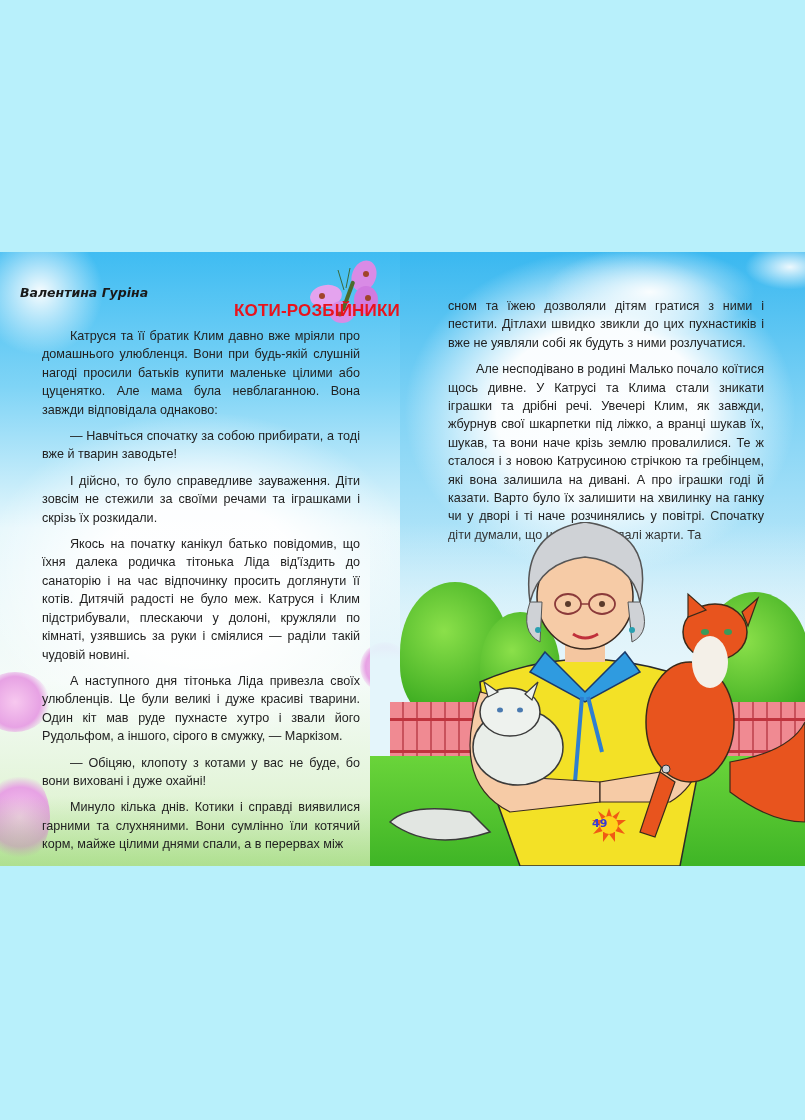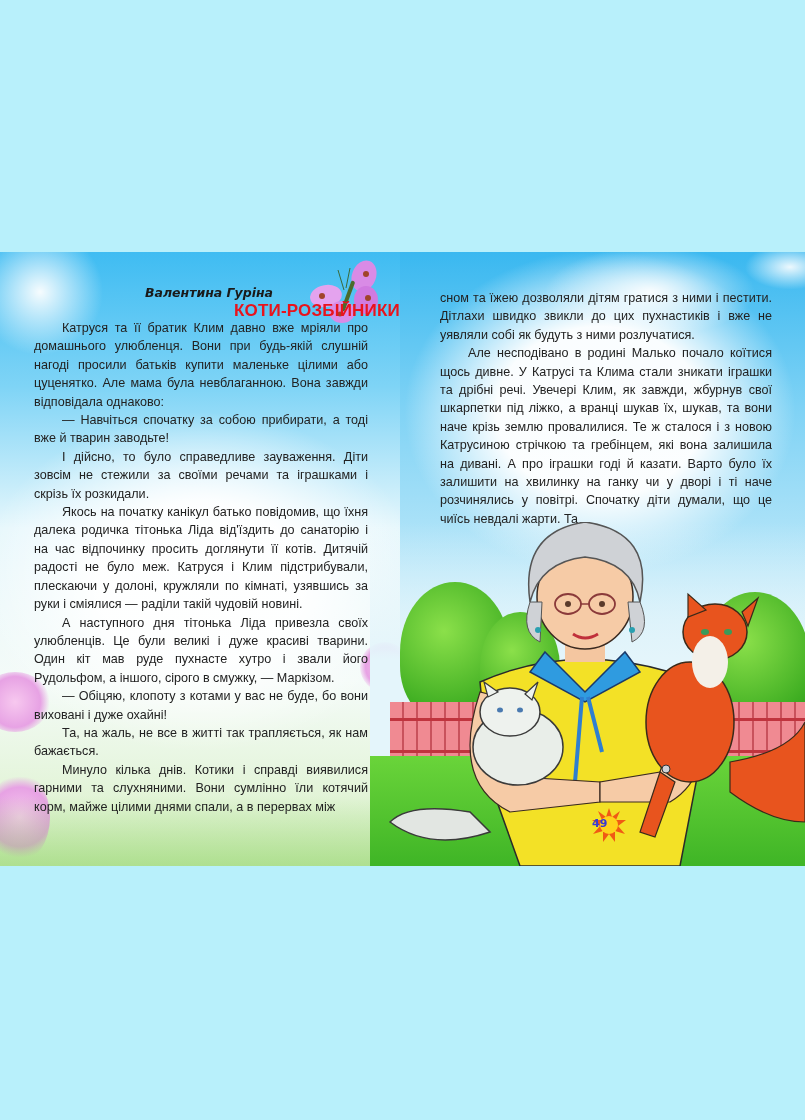--- a/index.html
+++ b/index.html
@@ -32,38 +32,39 @@
   }
   .page-right {
     position: absolute; left: 400px; top: 0; width: 405px; height: 614px;
     background:
       radial-gradient(ellipse 140px 60px at 250px 40px, rgba(255,255,255,0.95), rgba(255,255,255,0) 75%),
       radial-gradient(ellipse 60px 30px at 390px 15px, rgba(255,255,255,0.9), rgba(255,255,255,0) 75%),
       radial-gradient(ellipse 230px 190px at 200px 160px, rgba(255,255,255,0.97) 45%, rgba(255,255,255,0) 85%),
       linear-gradient(180deg, #3ab8f0 0%, #7ed2f5 25%, #cdeefa 60%, #e9f8fc 100%);
   }
   .author {
-    position: absolute; left: 9px; width: 400px; top: 33px;
-    text-align: center; font-style: italic; font-weight: bold;
+    position: absolute; left: 0; width: 400px; top: 33px;
+    font-style: italic; font-weight: bold;
     font-size: 12.5px; color: #1a1a1a;
     font-family: "DejaVu Sans", sans-serif;
+    padding-left: 20px;
   }
   .title {
     position: absolute; left: 0; width: 400px; top: 49px;
     text-align: right; font-weight: bold; font-size: 17px;
     color: #e8141c; letter-spacing: 0.2px;
     font-family: "Liberation Sans", sans-serif;
   }
   .text-col {
     position: absolute;
     font-family: "Liberation Sans", sans-serif;
     font-size: 12.6px; line-height: 18.4px; color: #222;
     text-align: justify;
   }
-  .text-col p { margin: 0; text-indent: 28px; }
+  .text-col p { margin: 8px; text-indent: 28px; }
   .left-col { left: 34px; top: 67px; width: 334px; }
   .right-col { left: 440px; top: 37px; width: 332px; }
   .right-col p.cont { text-indent: 0; }
 
   .butterfly { position: absolute; left: 308px; top: 6px; width: 72px; height: 70px; }
 
   
   .illus {
     position: absolute; left: 370px; top: 270px; width: 435px; height: 344px;
     overflow: hidden;
@@ -105,21 +106,20 @@
     <div class="author">Валентина Гуріна</div>
     <div class="title">КОТИ-РОЗБІЙНИКИ</div>
 
     <div class="text-col left-col">
       <p>Катруся та її братик Клим давно вже мріяли про домашнього улюбленця. Вони при будь-якій слушній нагоді просили батьків купити маленьке цілими або цуценятко. Але мама була невблаганною. Вона завжди відповідала однаково:</p>
       <p>— Навчіться спочатку за собою прибирати, а тоді вже й тварин заводьте!</p>
       <p>І дійсно, то було справедливе зауваження. Діти зовсім не стежили за своїми речами та іграшками і скрізь їх розкидали.</p>
       <p>Якось на початку канікул батько повідомив, що їхня далека родичка тітонька Ліда від'їздить до санаторію і на час відпочинку просить доглянути її котів. Дитячій радості не було меж. Катруся і Клим підстрибували, плескаючи у долоні, кружляли по кімнаті, узявшись за руки і сміялися — раділи такій чудовій новині.</p>
       <p>А наступного дня тітонька Ліда привезла своїх улюбленців. Це були великі і дуже красиві тварини. Один кіт мав руде пухнасте хутро і звали його Рудольфом, а іншого, сірого в смужку, — Маркізом.</p>
       <p>— Обіцяю, клопоту з котами у вас не буде, бо вони виховані і дуже охайні!</p>
-      <p>Та, на жаль, не все в житті так трапляється, як нам бажається.</p>
       <p>Минуло кілька днів. Котики і справді виявилися гарними та слухняними. Вони сумлінно їли котячий корм, майже цілими днями спали, а в перервах між</p>
     </div>
   </div>
 
   <div class="page-right"></div>
 
   <div class="text-col right-col">
     <p class="cont">сном та їжею дозволяли дітям гратися з ними і пестити. Дітлахи швидко звикли до цих пухнастиків і вже не уявляли собі як будуть з ними розлучатися.</p>
     <p>Але несподівано в родині Малько почало коїтися щось дивне. У Катрусі та Клима стали зникати іграшки та дрібні речі. Увечері Клим, як завжди, жбурнув свої шкарпетки під ліжко, а вранці шукав їх, шукав, та вони наче крізь землю провалилися. Те ж сталося і з новою Катрусиною стрічкою та гребінцем, які вона залишила на дивані. А про іграшки годі й казати. Варто було їх залишити на хвилинку на ганку чи у дворі і ті наче розчинялись у повітрі. Спочатку діти думали, що це чиїсь невдалі жарти. Та</p>
   </div>

